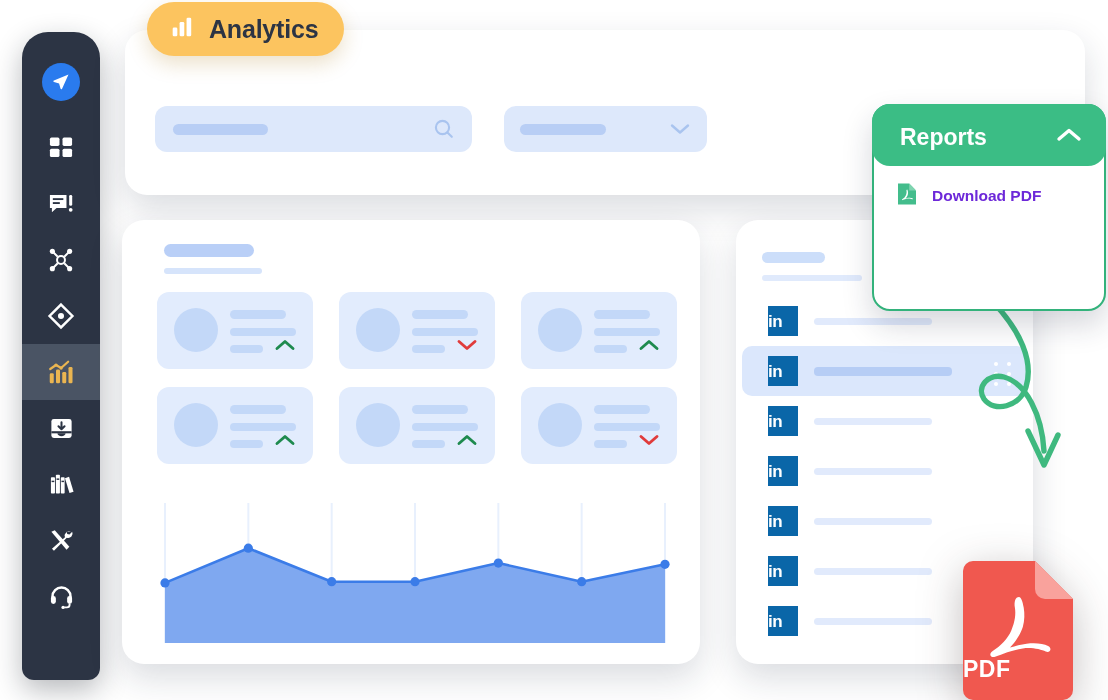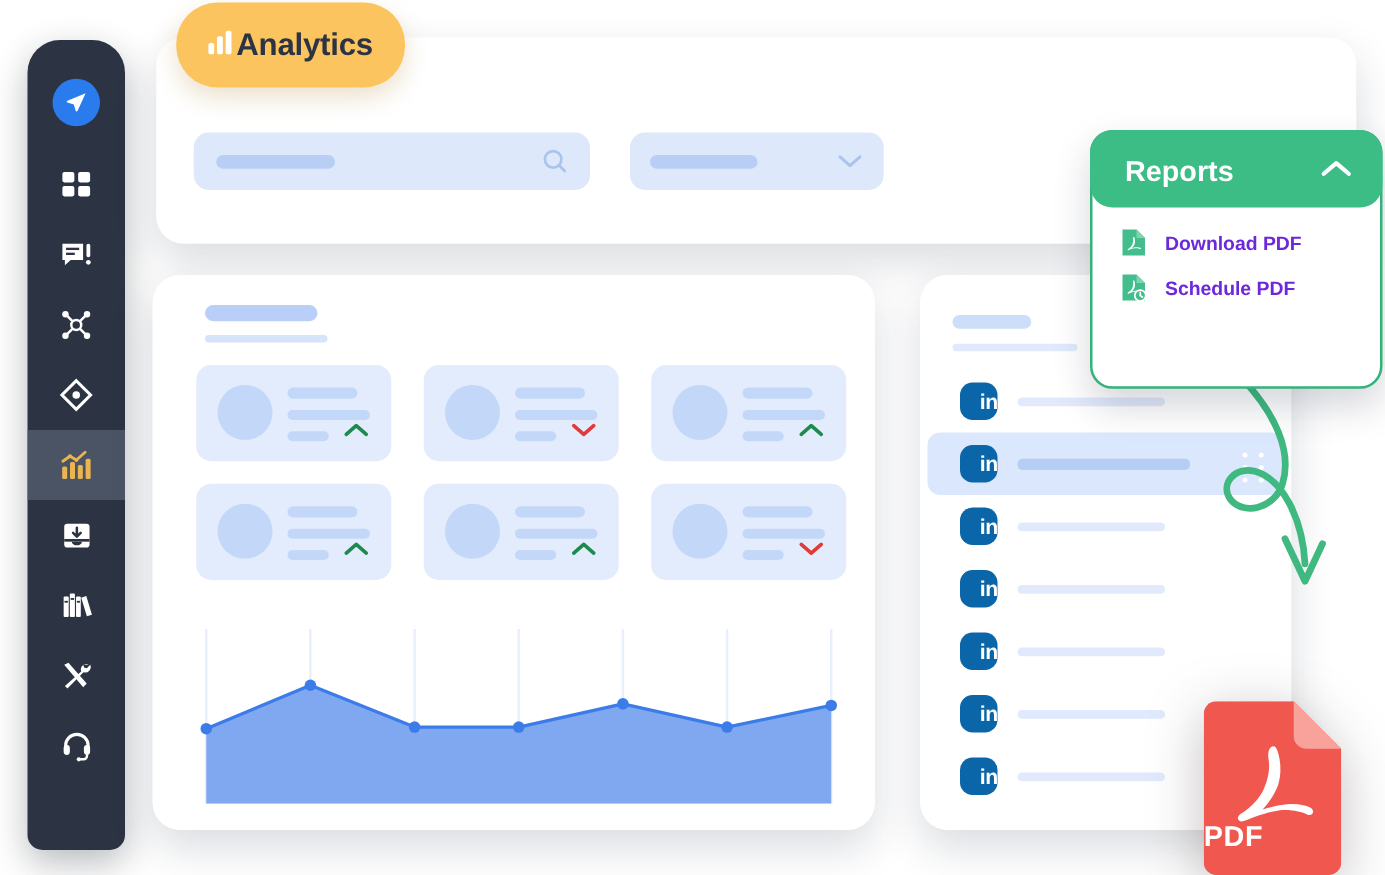--- a/index.html
+++ b/index.html
@@ -61,25 +61,25 @@
     background: #dde8fb; border-radius: 12px;
   }
   .select-bar-fill {
     position: absolute; left: 16px; top: 18px;
     width: 86px; height: 11px; border-radius: 6px; background: #b8cef5;
   }
   .select-chev { position: absolute; right: 16px; top: 15px; }
 
   
   .analytics-pill {
-    position: absolute; left: 141px; top: 2px;
-    height: 68px; padding: 0 26px 0 22px;
+    position: absolute; left: 147px; top: 2px;
+    height: 54px; padding: 0 26px 0 22px;
     background: #fcc45f;
     border-radius: 33px;
-    display: flex; align-items: center; 
+    display: flex; align-items: center; gap: 14px;
     box-shadow: 0 8px 20px rgba(170,120,20,.22);
     z-index: 9;
   }
   .analytics-label {
     font-size: 25px; font-weight: bold; color: #2c3444; letter-spacing: -.2px;
   }
 
   
   .left-card {
     position: absolute; left: 122px; top: 220px;
@@ -126,22 +126,22 @@
   .rc-line-2 { margin-top: 12px; width: 100px; height: 6px; border-radius: 4px; background: #e0eafc; }
 
   .li-list { position: absolute; left: 0; top: 76px; width: 297px; }
   .li-row {
     height: 50px; display: flex; align-items: center;
     padding-left: 26px; position: relative;
     border-radius: 10px; margin: 0 6px 0 6px; width: 285px;
   }
   .li-row.selected { background: #dbe7fc; }
   .li-badge {
-    width: 30px; height: 30px; border-radius: 10px; background: #0a66a8;
-    display: flex; align-items: center; justify-content: flex-end; flex-shrink: 0;
+    width: 30px; height: 30px; border-radius: 0; background: #0a66a8;
+    display: flex; align-items: center; justify-content: flex-start; flex-shrink: 0;
   }
   .li-badge span { color: #ffffff; font-size: 17px; font-weight: bold; line-height: 1; letter-spacing: -.5px; }
   .li-bar { margin-left: 16px; height: 7px; border-radius: 4px; background: #e1eafc; }
   .li-row.selected .li-bar { height: 9px; background: #b6cdf5; }
   .drag-handle { position: absolute; right: 16px; top: 16px; }
   .dh-dot { width: 4px; height: 4px; border-radius: 50%; background: #ffffff; }
   .dh-grid { display: grid; grid-template-columns: 4px 4px; gap: 6px 9px; }
 
   
   .reports {
@@ -546,32 +546,20 @@
           <svg width="22" height="24" viewBox="0 0 22 24" aria-hidden="true">
             <path d="M2 1.6h11.2L20 8.4v14H2z" fill="#43bd8c"></path>
             <path d="M13.2 1.6L20 8.4h-6.8z" fill="#7fd4b0"></path>
             <path d="M11.2 7.4c-.6 0-.9.8-.7 1.9.2 1 .1 2.3-.6 4-.6 1.5-2 3-3.4 3.8-.8.5-.4 1.3.4 1 1.3-.5 2.9-1.2 5-1.5 1.6-.2 3.3.2 4.1.6.8.4 1.2-.6.4-1-.9-.4-2.3-.6-3.9-.4-1 .1-2 .4-3 .7 1-1 1.9-2.4 2.3-3.7.3-1.2.3-2.4.1-3.5-.2-1.1-.5-1.9-.7-1.9z" fill="#ffffff"></path>
           </svg>
         </span>
         <span class="menu-label">Download PDF</span>
       </div>
 
 
-      <div class="menu-item">
-        <span>
-          <svg width="22" height="24" viewBox="0 0 22 24" aria-hidden="true">
-            <path d="M2 1.6h11.2L20 8.4v14H2z" fill="#43bd8c"></path>
-            <path d="M13.2 1.6L20 8.4h-6.8z" fill="#7fd4b0"></path>
-            <path d="M11.2 6.2c-.6 0-.9.8-.7 1.9.2 1 .1 2.3-.6 4-.6 1.5-2 3-3.4 3.8-.8.5-.4 1.3.4 1 1.3-.5 2.9-1.2 5-1.5 1.6-.2 3.3.2 4.1.6.8.4 1.2-.6.4-1-.9-.4-2.3-.6-3.9-.4-1 .1-2 .4-3 .7 1-1 1.9-2.4 2.3-3.7.3-1.2.3-2.4.1-3.5-.2-1.1-.5-1.9-.7-1.9z" fill="#ffffff"></path>
-            <circle cx="16.2" cy="18.4" r="4.4" fill="#43bd8c" stroke="#ffffff" stroke-width="1.4"></circle>
-            <path d="M16.2 15.9v2.6l1.7 1.1" fill="none" stroke="#ffffff" stroke-width="1.4" stroke-linecap="round"></path>
-          </svg>
-        </span>
-        <span class="menu-label">Schedule PDF</span>
-      </div>
 
     </div>
   </div>
 
   <div class="arrow-wrap">
     <svg width="130" height="200" viewBox="0 0 130 200" aria-hidden="true">
       <path d="M44 8 C 70 36, 84 66, 76 92 C 70 112, 44 118, 34 104 C 26 92, 38 78, 54 82 C 76 88, 92 120, 94 156" fill="none" stroke="#3fb97f" stroke-width="5.4" stroke-linecap="round"></path>
       <path d="M78 136 L94 170 L108 140" fill="none" stroke="#3fb97f" stroke-width="5.4" stroke-linecap="round" stroke-linejoin="round"></path>
     </svg>
   </div>

